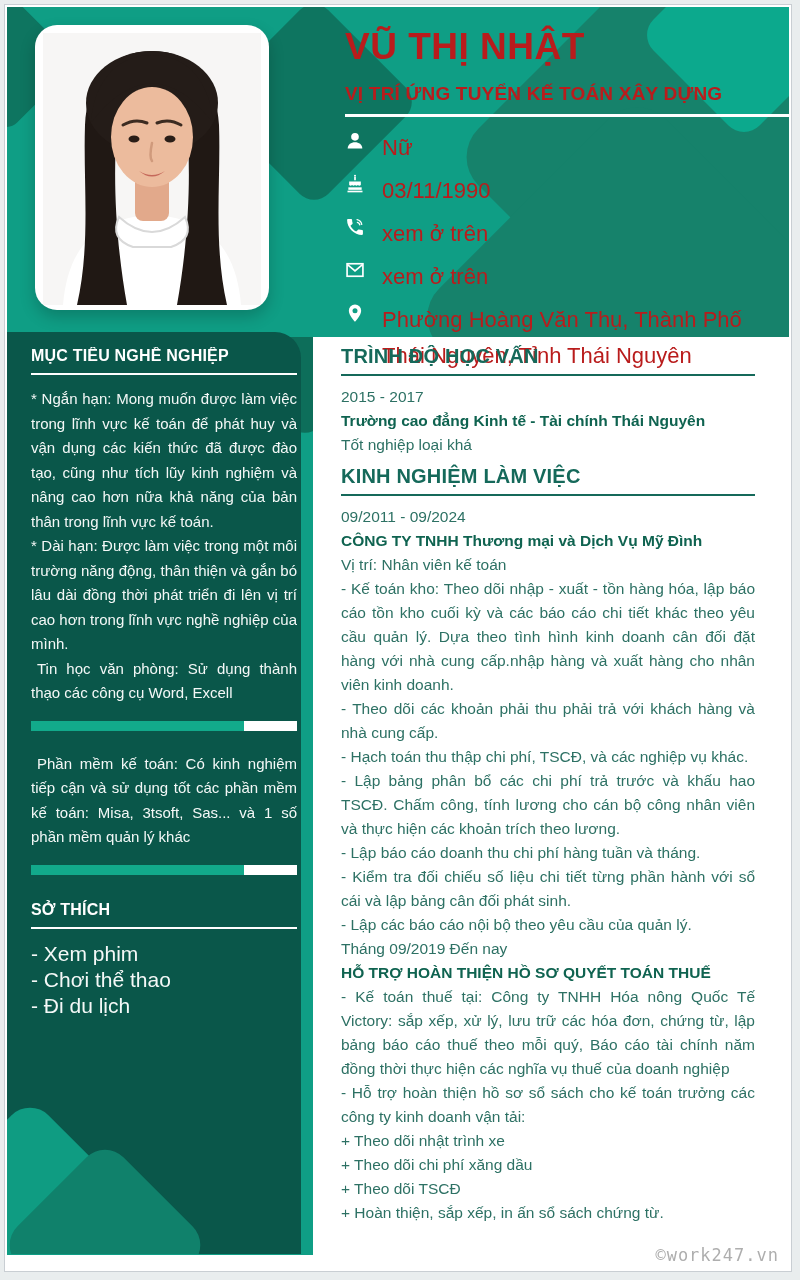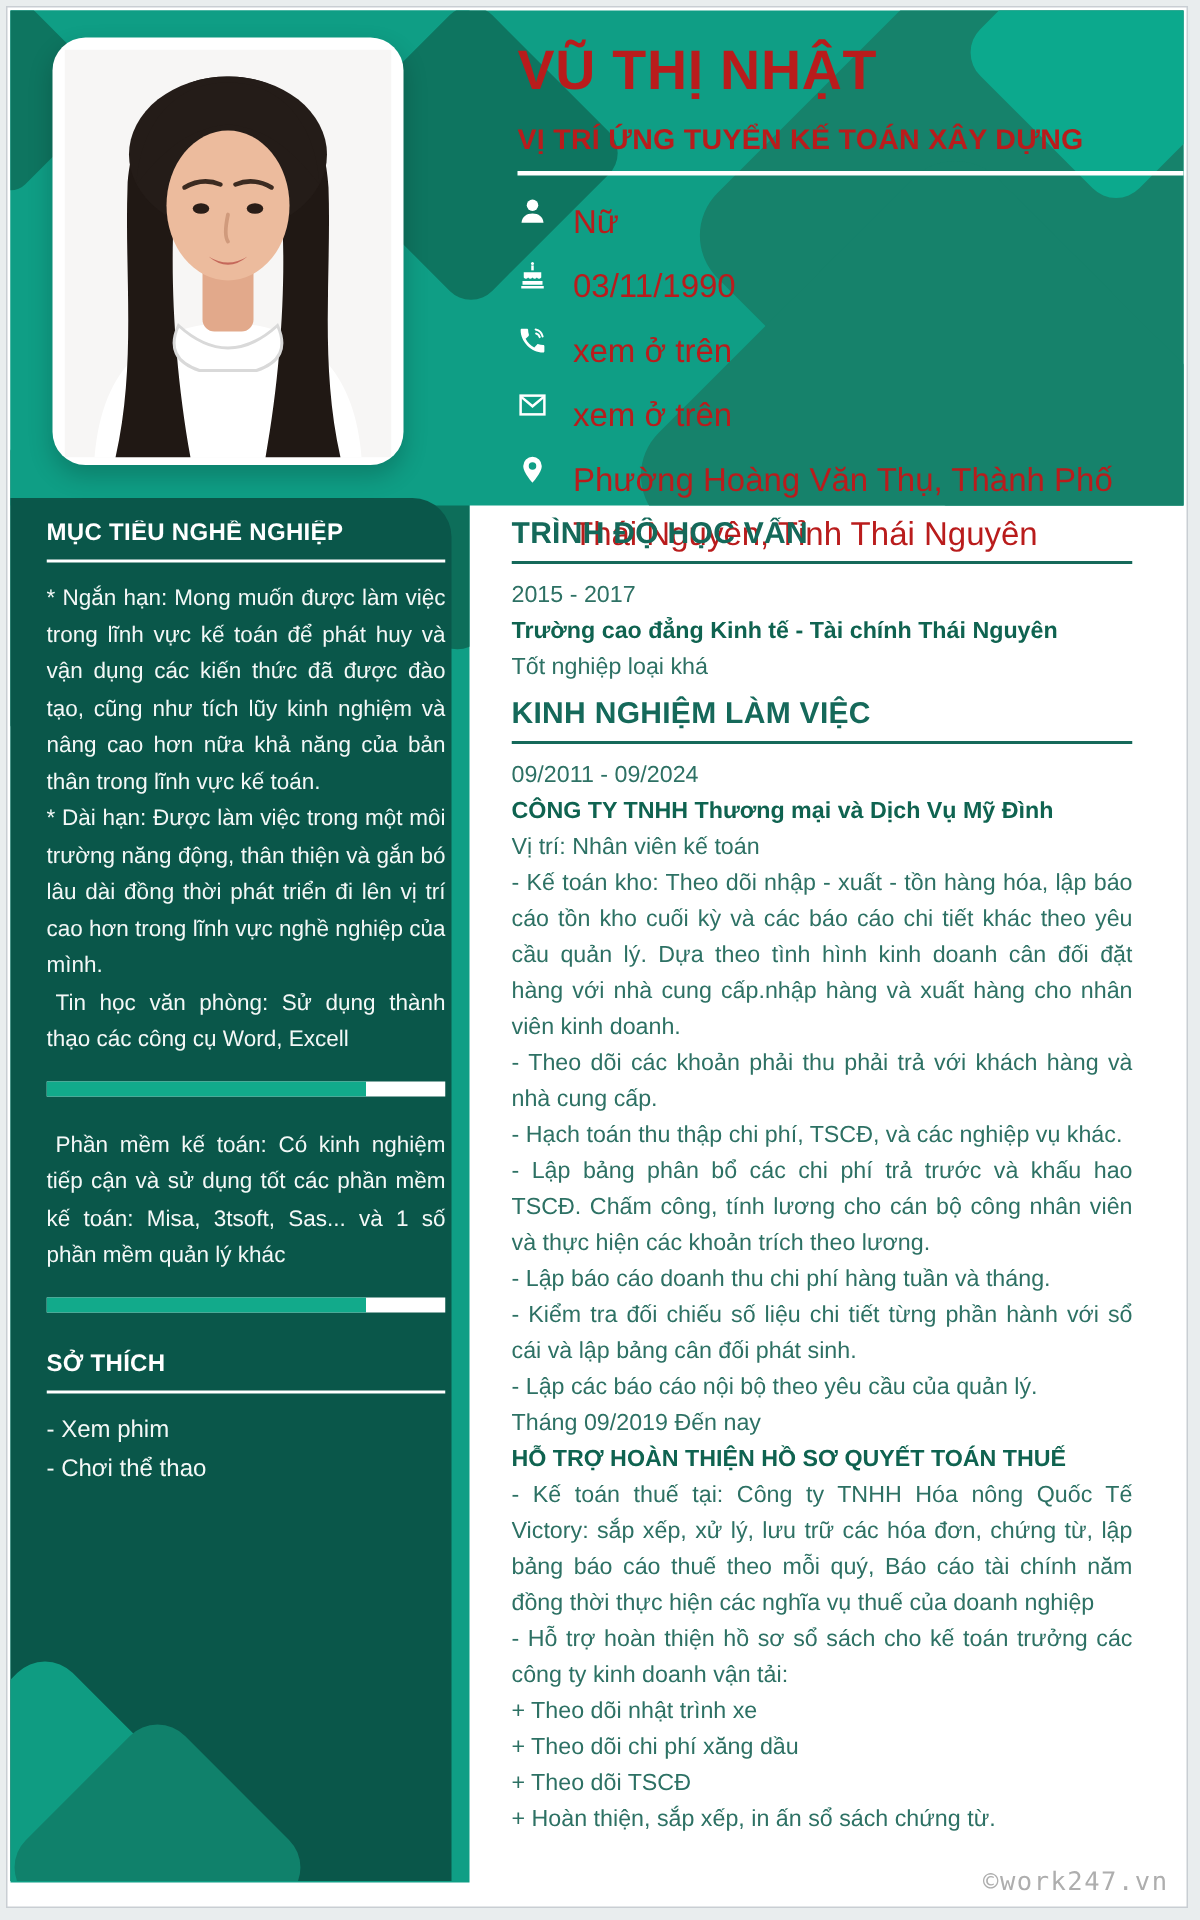--- a/index.html
+++ b/index.html
@@ -58,21 +58,21 @@
   .side-heading{
     font-size:16px;font-weight:700;color:#fff;letter-spacing:.2px;
     border-bottom:2px solid #fff;padding-bottom:8px;margin-bottom:12px;
   }
   .side-para{font-size:15px;line-height:24.5px;text-align:justify;margin:0;}
   .skill-text{font-size:15px;line-height:24.5px;text-align:justify;margin:0;text-indent:6px;}
   .bar{height:10px;background:#ffffff;margin:15px 0 21px;}
   .bar-fill{height:100%;background:#12aa8b;width:80%;}
   .mt18{margin-top:18px;}
   .mt26{margin-top:26px;}
-  .hobby{font-size:16px;line-height:26px;}
+  .hobby{font-size:21px;line-height:26px;}
   
   .main-content{position:absolute;left:336px;top:340px;width:414px;height:910px;overflow:hidden;z-index:8;color:#2d7164;}
   .main-heading{
     font-size:20px;font-weight:700;color:#15695a;letter-spacing:.2px;
     border-bottom:2px solid #15695a;padding-bottom:6px;margin-bottom:9px;
   }
   .m-line{font-size:15.5px;line-height:24px;}
   .m-bold{font-weight:700;color:#0f6350;}
   .m-para{font-size:15.5px;line-height:24px;text-align:justify;margin:0;}
   .gap8{height:8px;}
@@ -192,20 +192,21 @@
         <div class="bar-fill"></div>
       </div>
     <p class="skill-text">Phần mềm kế toán: Có kinh nghiệm tiếp cận và sử dụng tốt các phần mềm kế toán: Misa, 3tsoft, Sas... và 1 số phần mềm quản lý khác</p>
     <div class="bar">
         <div class="bar-fill"></div>
       </div>
 
     <div class="side-heading mt26">SỞ THÍCH</div>
     <div class="hobby">- Xem phim</div>
     <div class="hobby">- Chơi thể thao</div>
+    <div class="hobby">- Đi du lịch</div>
   </div>
 
   <div class="main-content">
     <div class="main-heading">TRÌNH ĐỘ HỌC VẤN</div>
     <div class="m-line">2015 - 2017</div>
     <div class="m-line m-bold">Trường cao đẳng Kinh tế - Tài chính Thái Nguyên</div>
     <div class="m-line">Tốt nghiệp loại khá</div>
 
     <div class="gap8"></div>
     <div class="main-heading">KINH NGHIỆM LÀM VIỆC</div>

